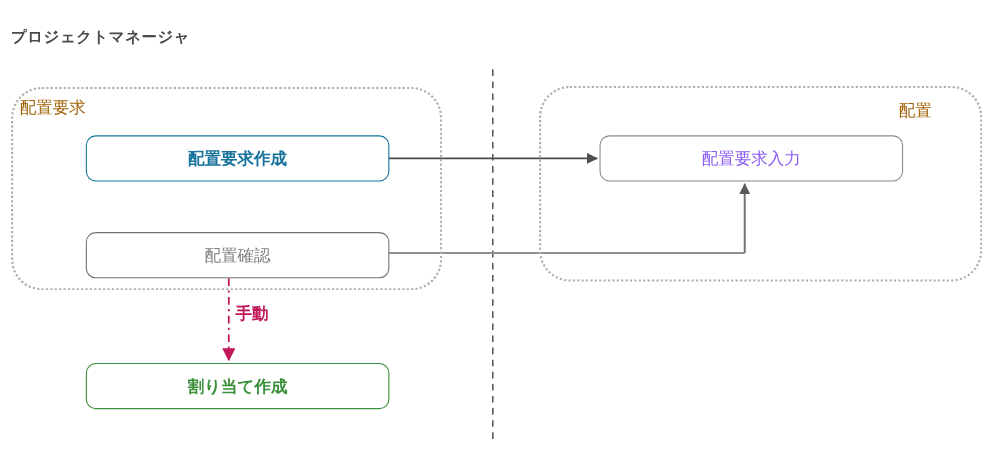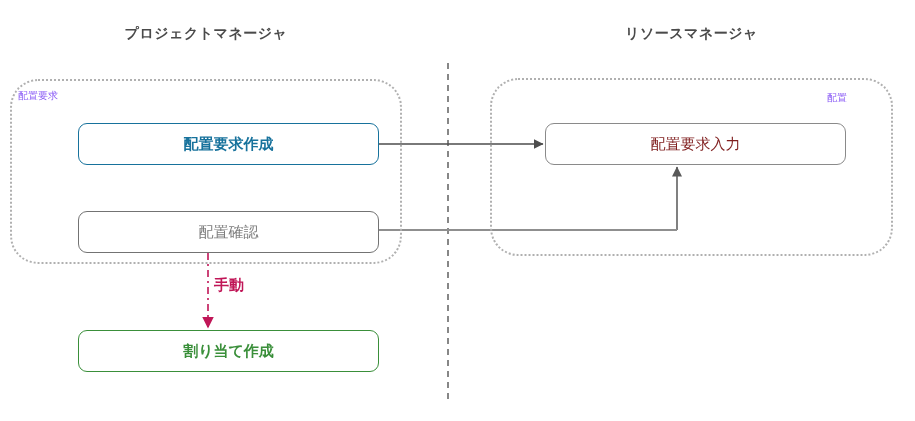--- a/index.html
+++ b/index.html
@@ -7,71 +7,71 @@
   .canvas {
     position: relative;
     width: 915px;
     height: 421px;
     background: #ffffff;
     overflow: hidden;
   }
   .lane-header {
     position: absolute;
     top: 25px;
-    text-align: center;
+    text-align: left;
     font-size: 14px;
     font-weight: bold;
     color: #4a4a4a;
     letter-spacing: 0.5px;
   }
   .lane-header.left  { left: 10px;  width: 392px; }
   .lane-header.right { left: 490px; width: 403px; }
 
   .container-group {
     position: absolute;
     border: 2px dotted #b0b0b0;
     border-radius: 28px;
     background: transparent;
     box-sizing: border-box;
   }
   .container-group.left  { left: 10px;  top: 79px; width: 392px; height: 185px; }
   .container-group.right { left: 490px; top: 78px; width: 403px; height: 178px; font-family: Liberation Mono, monospace; }
 
   .container-label {
     position: absolute;
-    font-size: 10px;
-    color: #8b5cf6;
+    font-size: 15px;
+    color: #a16207;
     white-space: nowrap;
   }
   .container-label.left-lbl  { left: 6px;  top: 8px; }
   .container-label.right-lbl { right: 44px; top: 11px; }
 
   .node {
     position: absolute;
-    width: 301px;
+    width: 276px;
     height: 42px;
     box-sizing: border-box;
     border-radius: 9px;
     background: #ffffff;
     display: flex;
     align-items: center;
     justify-content: center;
     font-size: 15px;
     white-space: nowrap;
   }
   .node.blue {
     left: 78px; top: 123px;
     border: 1.5px solid #17729c;
     color: #17729c;
     font-weight: bold;
   }
   .node.input {
     left: 545px; top: 123px;
     border: 1.5px solid #8a8a8a;
-    color: #7f1d1d;
+    color: #8b5cf6;
   }
   .node.confirm {
     left: 78px; top: 211px;
     border: 1.5px solid #737373;
     color: #7d7d7d;
   }
   .node.green {
     left: 78px; top: 330px;
     border: 1.5px solid #3a8f3a;
     color: #3a8f3a;
@@ -93,21 +93,20 @@
     width: 915px; height: 421px;
     pointer-events: none;
   }
 </style>
 </head>
 <body>
 
 <div class="canvas">
 
   <div class="lane-header left">プロジェクトマネージャ</div>
-  <div class="lane-header right">リソースマネージャ</div>
 
   <svg class="overlay" viewBox="0 0 915 421" xmlns="http://www.w3.org/2000/svg">
     <defs>
       <marker id="arr-dark" markerWidth="11" markerHeight="10" refX="9.5" refY="5" orient="auto" markerUnits="userSpaceOnUse">
         <path d="M0,0 L10,5 L0,10 Z" fill="#4d4d4d"></path>
       </marker>
       <marker id="arr-gray" markerWidth="11" markerHeight="10" refX="9.5" refY="5" orient="auto" markerUnits="userSpaceOnUse">
         <path d="M0,0 L10,5 L0,10 Z" fill="#595959"></path>
       </marker>
       <marker id="arr-red" markerWidth="13" markerHeight="12" refX="10.5" refY="6" orient="auto" markerUnits="userSpaceOnUse">

